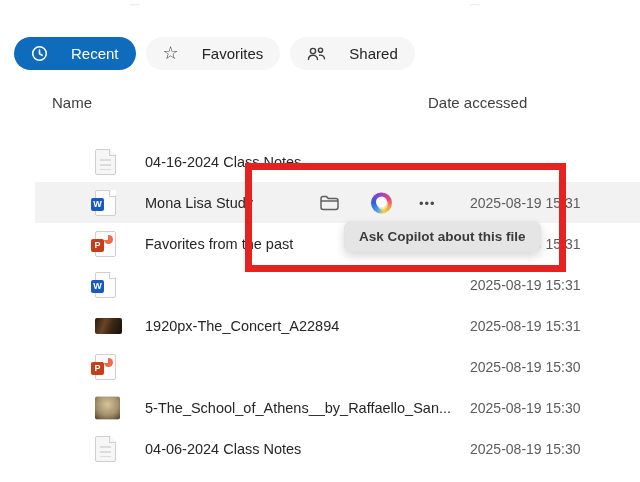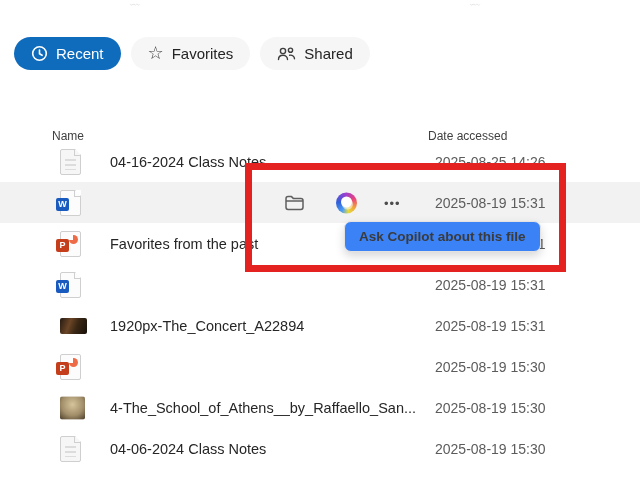--- a/index.html
+++ b/index.html
@@ -5,33 +5,33 @@
   * { margin:0; padding:0; box-sizing:border-box; }
   html,body { width:640px; height:482px; background:#ffffff; overflow:hidden;
               font-family:"Liberation Sans","DejaVu Sans",sans-serif; }
   #stage { position:relative; width:640px; height:482px; background:#fff; }
 
   
   .crop-glyph { position:absolute; top:-6px; color:#9a9a9a; opacity:.55; font-size:11px; }
 
   
   .tabs { position:absolute; left:14px; top:37px; display:flex; gap:10px; }
-  .pill { height:33px; display:flex; align-items:center; gap:8px; padding:0 17px;
+  .pill { height:33px; display:flex; align-items:center; gap:23px; padding:0 17px;
           border-radius:17px; font-size:15px; color:#242424; background:#f6f6f6; cursor:pointer; }
   .pill.active { background:#0f6cbd; color:#ffffff; }
   .pill .ticon { display:flex; align-items:center; }
   .star-glyph { font-size:18px; line-height:1; color:#3d3d3d; position:relative; top:-1px; }
 
   
-  .colhead { position:absolute; font-size:12px; color:#404040;margin-top:35px; }
+  .colhead { position:absolute; font-size:15px; color:#404040; }
   #col-name { left:52px; top:94px; }
   #col-date { left:428px; top:94px; }
 
   
-  #file-list { position:absolute; left:0; top:141px; width:640px; }
+  #file-list { position:absolute; left:0; top:141px; width:640px;padding-left:35px; }
   .frow { position:relative; width:640px; height:41px; cursor:pointer; }
   .frow.highlighted { background:#f2f2f2; }
   .fileicon { position:absolute; left:60px; top:50%; transform:translateY(-50%); }
   .fname { position:absolute; left:110px; top:50%; transform:translateY(-50%);
            font-size:14.5px; color:#262626; white-space:nowrap; }
   .fdate { position:absolute; left:435px; top:50%; transform:translateY(-50%);
            font-size:14px; color:#5c5c5c; white-space:nowrap; }
 
   
   .ic-text-document-icon, .ic-word-document-icon, .ic-powerpoint-document-icon {
@@ -64,21 +64,21 @@
             display:flex; align-items:center; justify-content:center; }
   .tb-folder { left:4px; }
   .tb-copilot { left:56px; width:21px; height:21px; border-radius:50%;
     background:conic-gradient(from 210deg,#4a9cf5,#2f5fd8 18%,#9c3fd0 40%,#e8417c 58%,#f2a73b 76%,#e5d93c 88%,#4a9cf5); }
   .tb-copilot::after { content:""; position:absolute; left:5px; top:4px; width:11px; height:11px;
     border-radius:50%; background:#ffffff; box-shadow:1px 2px 0 rgba(255,255,255,.55); }
   .tb-more { left:104px; font-size:13px; color:#4d4d4d; letter-spacing:1px; }
 
   
   #tooltip { position:absolute; left:344px; top:221px; height:31px; padding:0 14px;
-    background:#3b82f6; border:1px solid #e3e3e3; border-radius:7px;
+    background:#e5e5e5; border:1px solid #e3e3e3; border-radius:7px;
     display:flex; align-items:center; box-shadow:0 4px 10px rgba(0,0,0,.16);
     font-size:13.5px; font-weight:bold; color:#3b3b3b; white-space:nowrap; z-index:8; }
 
   
   #red-rect { position:absolute; left:245px; top:163px; width:321px; height:109px;
     border:7px solid #e42320; z-index:9; pointer-events:none; }
 
   svg { display:block; }
 </style>
 </head>
@@ -118,27 +118,27 @@
 
   <div class="colhead" id="col-name">Name</div>
   <div class="colhead" id="col-date">Date accessed</div>
 
   <div id="file-list">
       <div class="frow">
     <span class="fileicon ic-text-document-icon">
       
     </span>
     <span class="fname">04-16-2024 Class Notes</span>
-    <span class="fdate">2025-08-25 14:26</span>
 
   </div>
       <div class="frow highlighted">
     <span class="fileicon ic-word-document-icon">
       <span class="badge">W</span>
     </span>
+    <span class="fname">Mona Lisa Study</span>
     <span class="fdate">2025-08-19 15:31</span>
     <span class="hover-toolbar">
       <span class="tb-btn tb-folder">
         <svg width="21" height="17" viewBox="0 0 21 17">
           <path d="M2 4.2 c0-1.2 .9-2.1 2.1-2.1 h3.4 l2 2 h7.4 c1.2 0 2.1 .9 2.1 2.1 v6.6 c0 1.2-.9 2.1-2.1 2.1 H4.1 C2.9 14.9 2 14 2 12.8 Z" fill="none" stroke="#5f5f5f" stroke-width="1.5" stroke-linejoin="round"></path>
           <path d="M2 6.4 h17" fill="none" stroke="#5f5f5f" stroke-width="1.5"></path>
         </svg>
       </span>
       <span class="tb-btn tb-copilot"></span>
       <span class="tb-btn tb-more">•••</span>
@@ -171,21 +171,21 @@
     <span class="fileicon ic-powerpoint-document-icon">
       <span class="badge">P</span>
     </span>
     <span class="fdate">2025-08-19 15:30</span>
 
   </div>
       <div class="frow">
     <span class="fileicon ic-image-thumbnail-sepia-icon">
       
     </span>
-    <span class="fname">4-The_School_of_Athens__by_Raffaello_San...</span>
+    <span class="fname">5-The_School_of_Athens__by_Raffaello_San...</span>
     <span class="fdate">2025-08-19 15:30</span>
 
   </div>
       <div class="frow">
     <span class="fileicon ic-text-document-icon">
       
     </span>
     <span class="fname">04-06-2024 Class Notes</span>
     <span class="fdate">2025-08-19 15:30</span>
 

